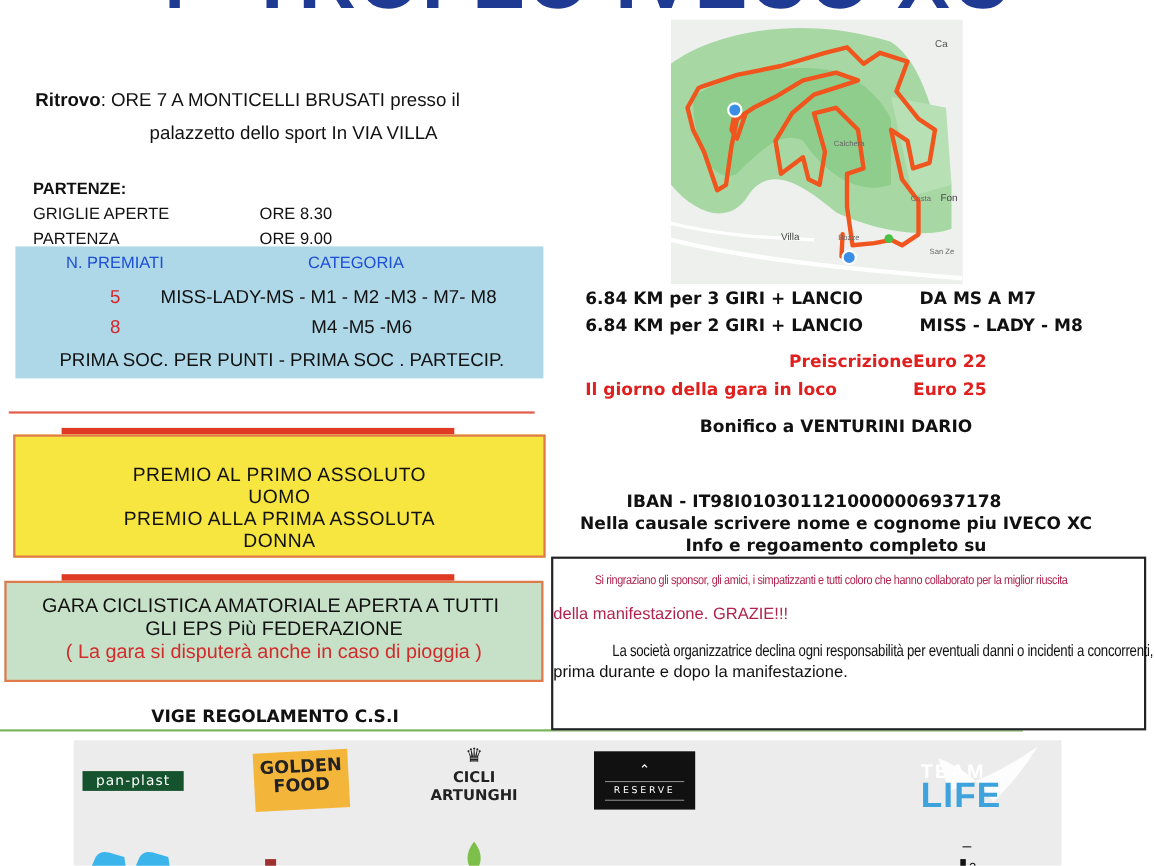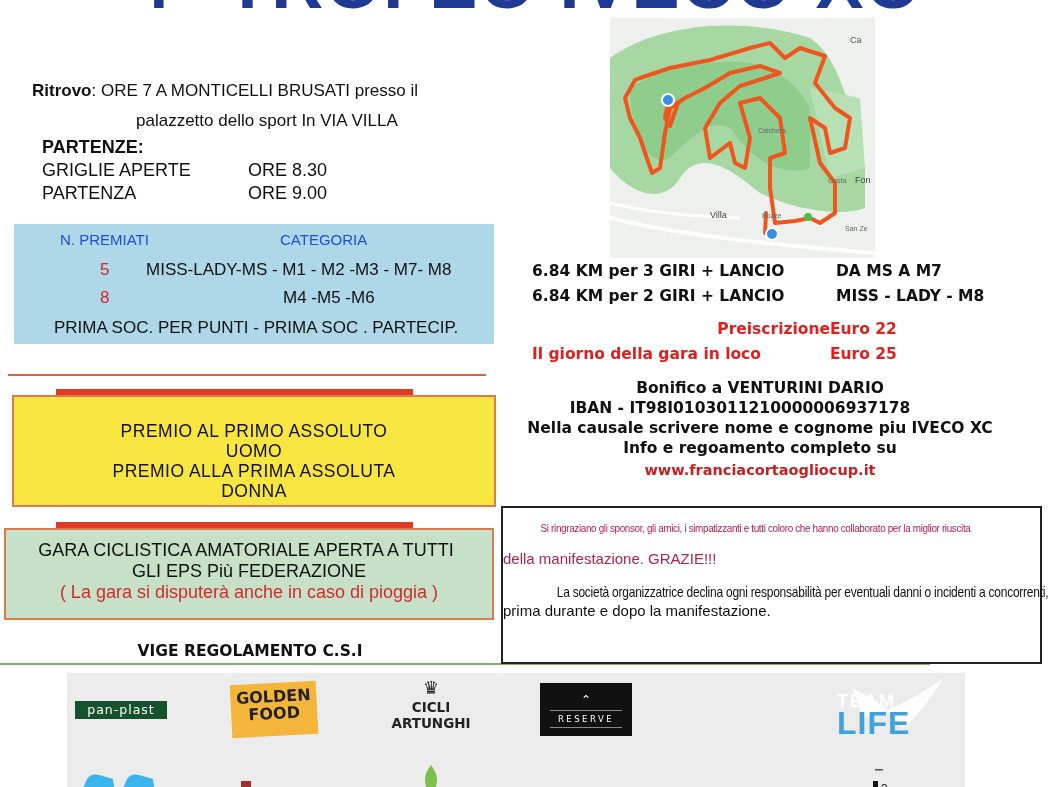--- a/index.html
+++ b/index.html
@@ -13,21 +13,21 @@
     position: absolute; left: 0; width: 1050px; top: -52px; height: 70px;
     text-align: center; font-family: "Liberation Sans", sans-serif;
     font-weight: bold; font-size: 72px; line-height: 70px; color: #1f3a93;
     letter-spacing: 2px; overflow: hidden;
   }
 
   .ritrovo { left: 32px; top: 80px; font-size: 17px; line-height: 22px; }
   .ritrovo b { font-weight: bold; font-size: 17px; }
   .ritrovo .l2 { padding-left: 104px; margin-top: 8px; display: block; }
 
-  .partenze { left: 30px; top: 136px; font-size: 18px; line-height: 23px; margin-left: 12px; }
+  .partenze { left: 30px; top: 160px; font-size: 15px; line-height: 23px; }
   .partenze .hdr { font-weight: bold; }
   .partenze .row { display: flex; }
   .partenze .row .k { width: 206px; }
 
   .premiati {
     left: 14px; top: 224px; width: 480px; height: 120px; background: #aed8e8;
     font-size: 16px;
   }
   .premiati .hdr { position: absolute; top: 7px; color: #1d4ed8; font-size: 15px; }
   .premiati .r { position: absolute; font-size: 17px; }
@@ -182,21 +182,21 @@
     <span>Euro 22</span>
   </div>
   <div class="row red">
     <span class="a" style="width:298px;">Il giorno della gara in loco</span>
     <span>Euro 25</span>
   </div>
 </div>
 
 <div class="abs bank">
   <div>Bonifico a VENTURINI DARIO</div>
-  <div style="margin-left:-40px;">IBAN - IT98I0103011210000006937178</div>
+  <div style="margin-left:-40px;margin-top:48px;">IBAN - IT98I0103011210000006937178</div>
   <div>Nella causale scrivere nome e cognome piu IVECO XC</div>
   <div>Info e regoamento completo su</div>
   <div class="url">www.franciacortaogliocup.it</div>
 </div>
 
 <div class="abs notice">
   <div class="t1">Si ringraziano gli sponsor, gli amici, i simpatizzanti e tutti coloro che hanno collaborato per la miglior riuscita</div>
   <div class="t2">della manifestazione. GRAZIE!!!</div>
   <div class="t3">La società organizzatrice declina ogni responsabilità per eventuali danni o incidenti a concorrenti, cose e terzi,</div>
   <div class="t4">prima durante e dopo la manifestazione.</div>

